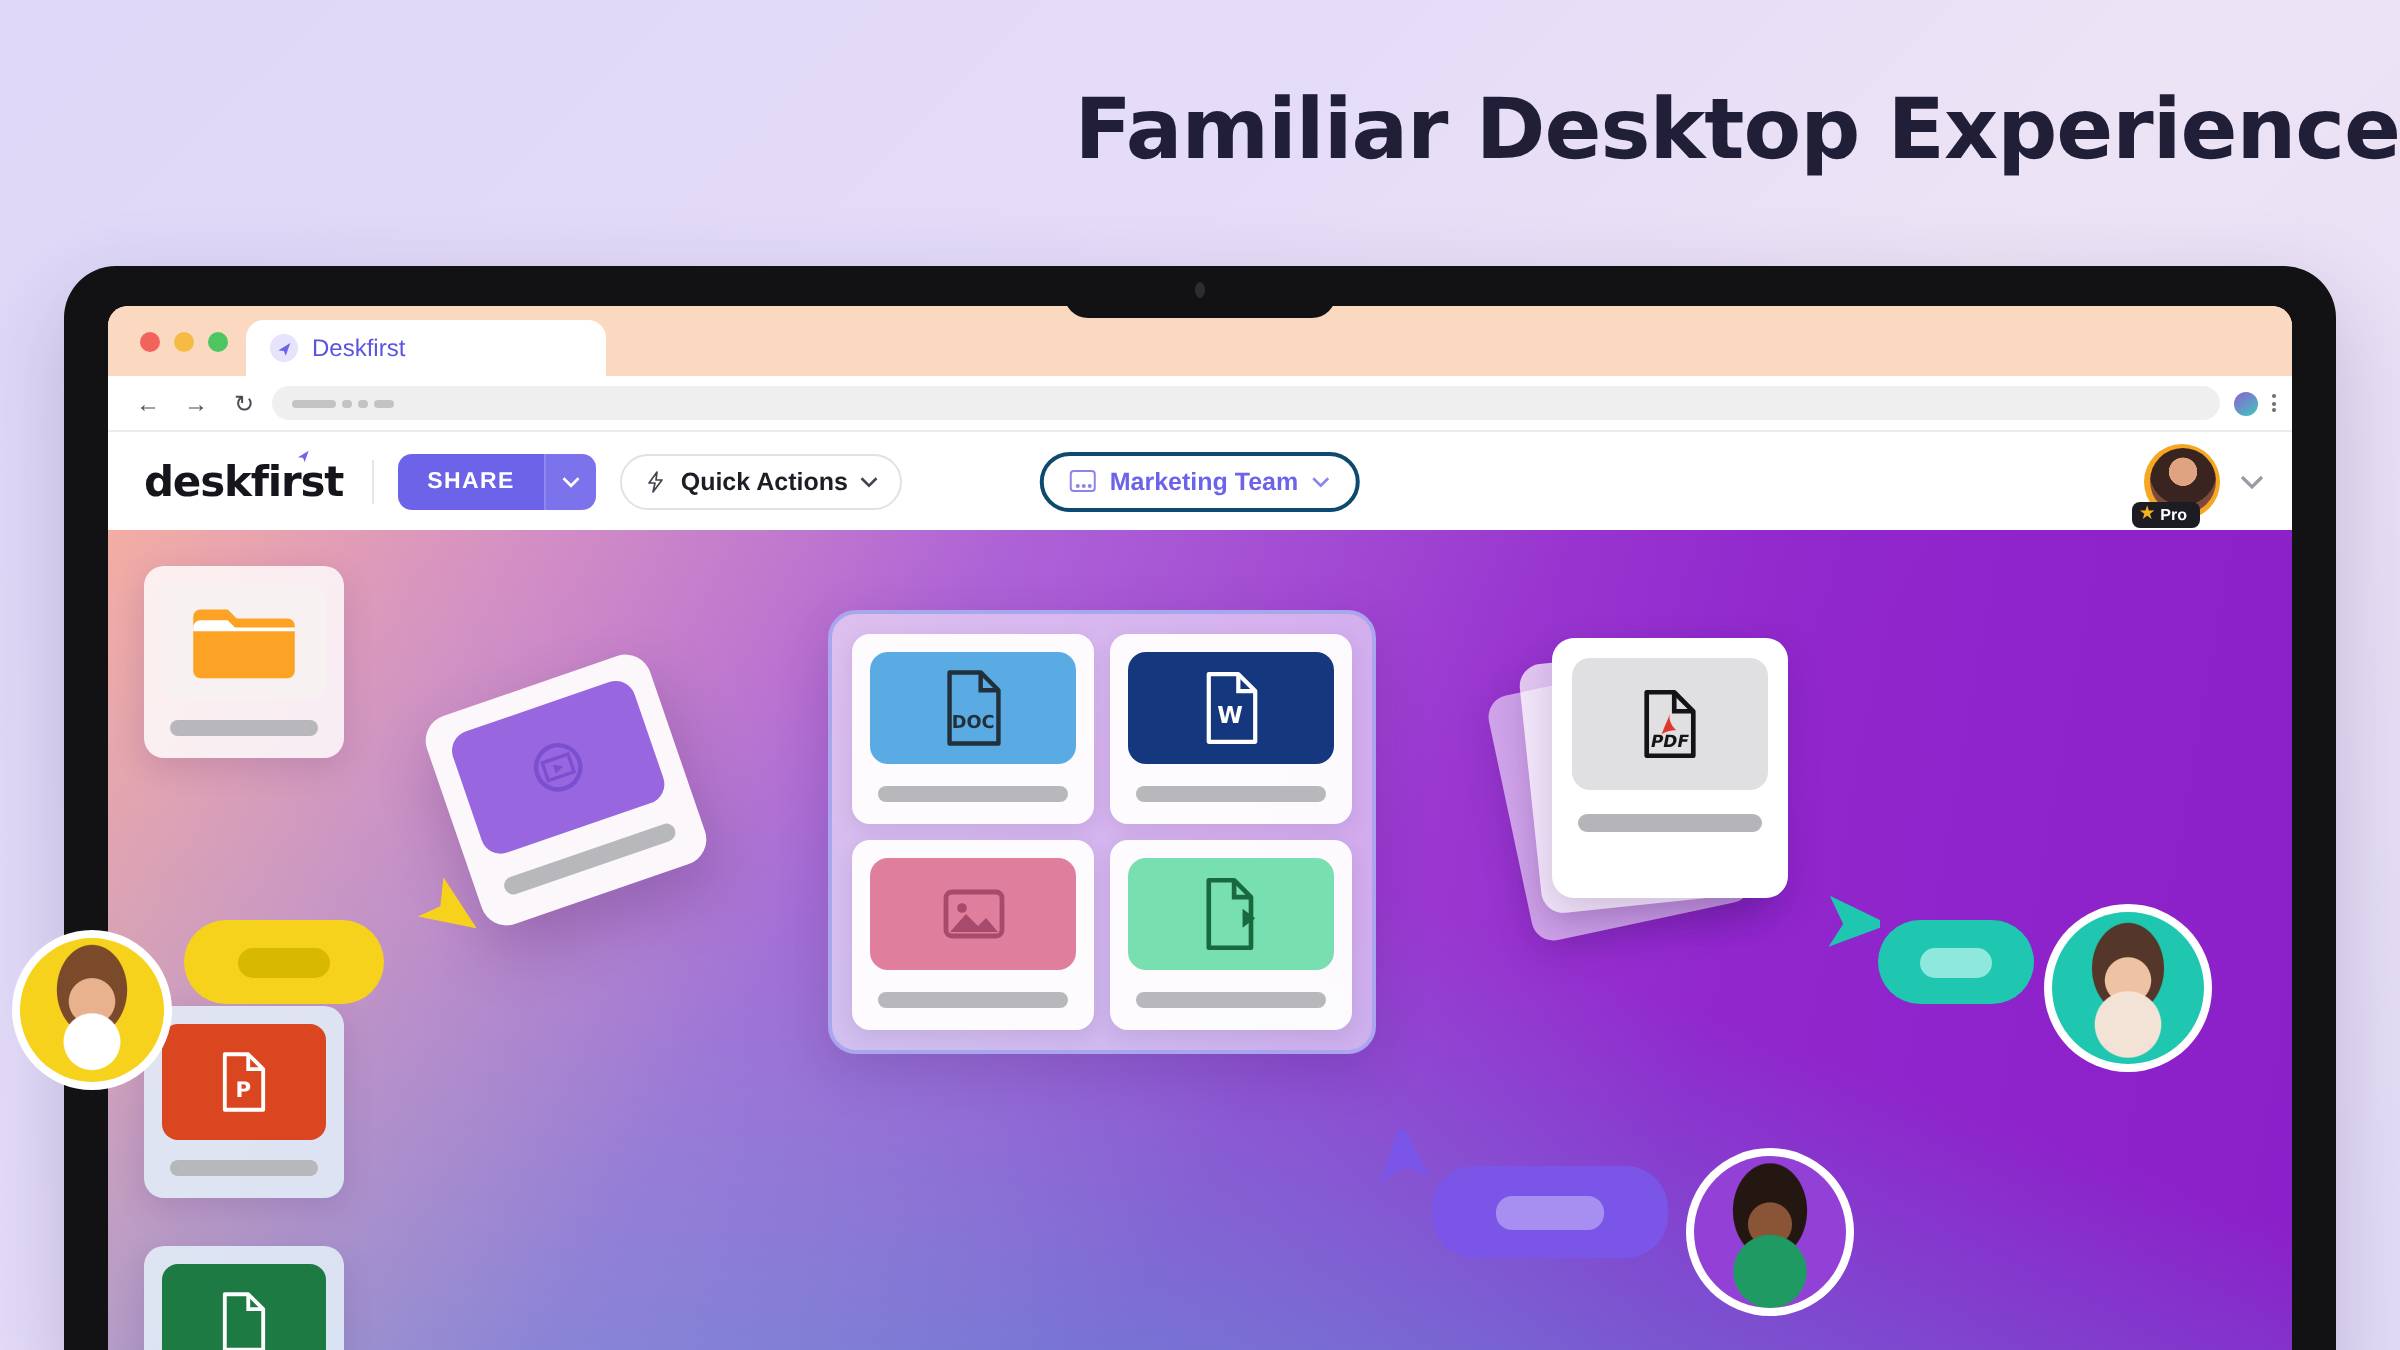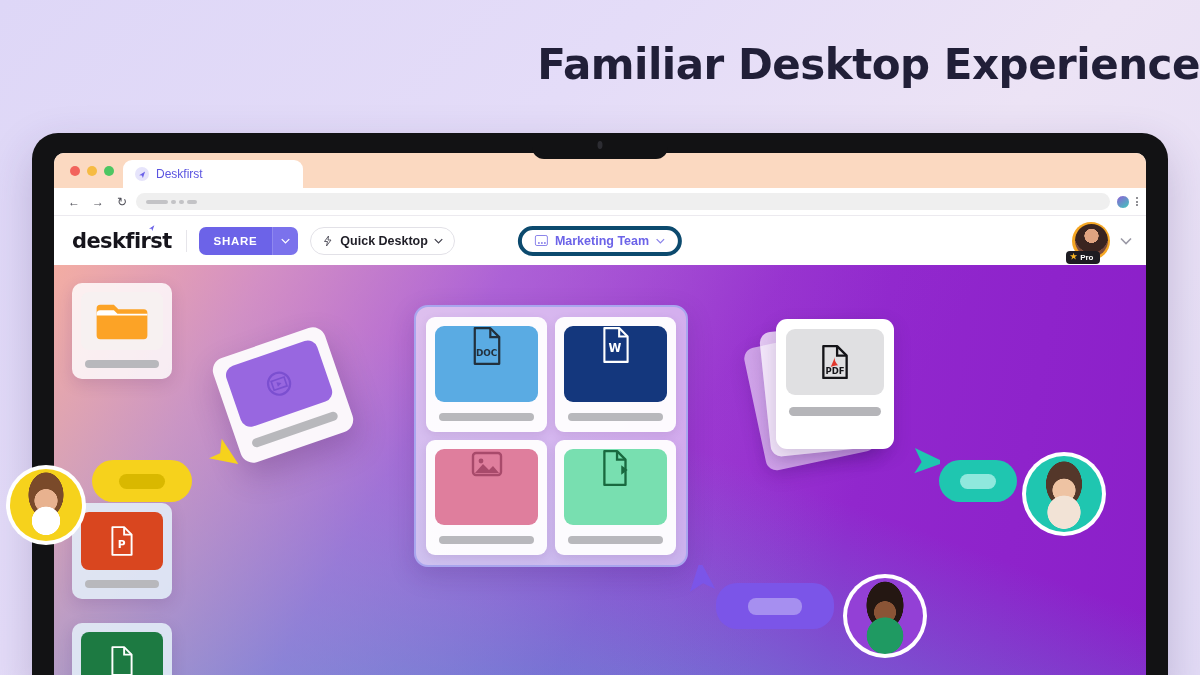--- a/index.html
+++ b/index.html
@@ -154,21 +154,21 @@
   .qa-btn {
     margin-left: 12px;
     height: 28px; padding: 0 11px;
     border: 1px solid #e2e1e7; border-radius: 14px;
     display: flex; align-items: center; gap: 6px;
     font-size: 12.5px; font-weight: 600; color: #1e1d26;
   }
   .team-btn {
     position: absolute; left: 50%; transform: translateX(-50%);
     height: 30px; padding: 0 13px;
-    border: 4px solid #0c4a6e; border-radius: 15px;
+    border: 2px solid #0c4a6e; border-radius: 15px;
     display: flex; align-items: center; gap: 7px;
     font-size: 12.5px; font-weight: 600; color: #6c63e8;
   }
   .team-icon {
     width: 13px; height: 11px; border-radius: 2px;
     border: 1.4px solid #8b84ea;
     display: flex; align-items: flex-end; justify-content: center;
     gap: 1px; padding-bottom: 1.5px;
   }
   .team-icon i { width: 2px; height: 2px; background: #8b84ea; border-radius: 50%; display: block; }
@@ -244,21 +244,21 @@
     padding: 10px;
     display: grid; grid-template-columns: 1fr 1fr; gap: 8px;
     box-shadow: 0 8px 26px rgba(50,20,90,.18);
   }
   .gtile {
     background: rgba(255,255,255,.94);
     border-radius: 9px;
     padding: 9px 9px 11px;
     box-shadow: 0 3px 10px rgba(60,20,90,.10);
   }
-  .gtile .thumb { height: 76px; border-radius: 9px; display: flex; justify-content: center; }
+  .gtile .thumb { height: 56px; border-radius: 9px; display: flex; align-items: center; justify-content: center; }
   .gtile .label { height: 8px; border-radius: 4px; background: #b8b8bc; margin: 11px 4px 0; }
 
   
   .tilted {
     position: absolute;
     left: 170px; top: 75px;
     width: 118px;
     transform: rotate(-19deg);
     background: #fbf7fb;
     border-radius: 13px;
@@ -276,21 +276,21 @@
     border-radius: 11px;
     box-shadow: 0 6px 18px rgba(50,15,90,.18);
   }
   .stack .s1 { left: 0; top: 22px; transform: rotate(-12deg); }
   .stack .s2 { left: 11px; top: 12px; transform: rotate(-6deg); background: rgba(255,255,255,.72); }
   .stack .s3 {
     left: 22px; top: 4px; transform: rotate(0deg);
     background: #fff; width: 118px; height: 130px;
     padding: 10px 10px 12px;
   }
-  .stack .s3 .thumb { height: 66px; border-radius: 9px; background: #e0e0e2; display: flex; align-items: center; justify-content: center; }
+  .stack .s3 .thumb { height: 66px; border-radius: 9px; background: #e0e0e2; display: flex; align-items: center; justify-content: center; font-style: italic; }
   .stack .s3 .label { height: 9px; border-radius: 5px; background: #b5b5b9; margin: 12px 3px 0; }
 
   
   .cursor { position: absolute; width: 0; height: 0; }
   .cursor svg { display: block; }
 
   
   .pill {
     position: absolute;
     height: 42px; width: 100px;
@@ -368,21 +368,21 @@
           <svg width="9" height="6" viewBox="0 0 12 8" fill="none" stroke="#fff" stroke-width="1.8">
               <path d="M1 1.5l5 5 5-5"></path>
             </svg>
         </div>
       </div>
 
       <div class="qa-btn">
         <svg width="12" height="14" viewBox="0 0 24 24" fill="none" stroke="#44434f" stroke-width="1.7" stroke-linejoin="round">
             <path d="M13 2L5 13h6l-2 9 9-12h-6z"></path>
           </svg>
-        <span>Quick Desktop</span>
+        <span>Quick Actions</span>
         <svg width="9" height="6" viewBox="0 0 12 8" fill="none" stroke="#44434f" stroke-width="1.7">
             <path d="M1 1.5l5 5 5-5"></path>
           </svg>
       </div>
 
       <div class="team-btn">
         <span class="team-icon">
             <i></i>
             <i></i>
             <i></i>

